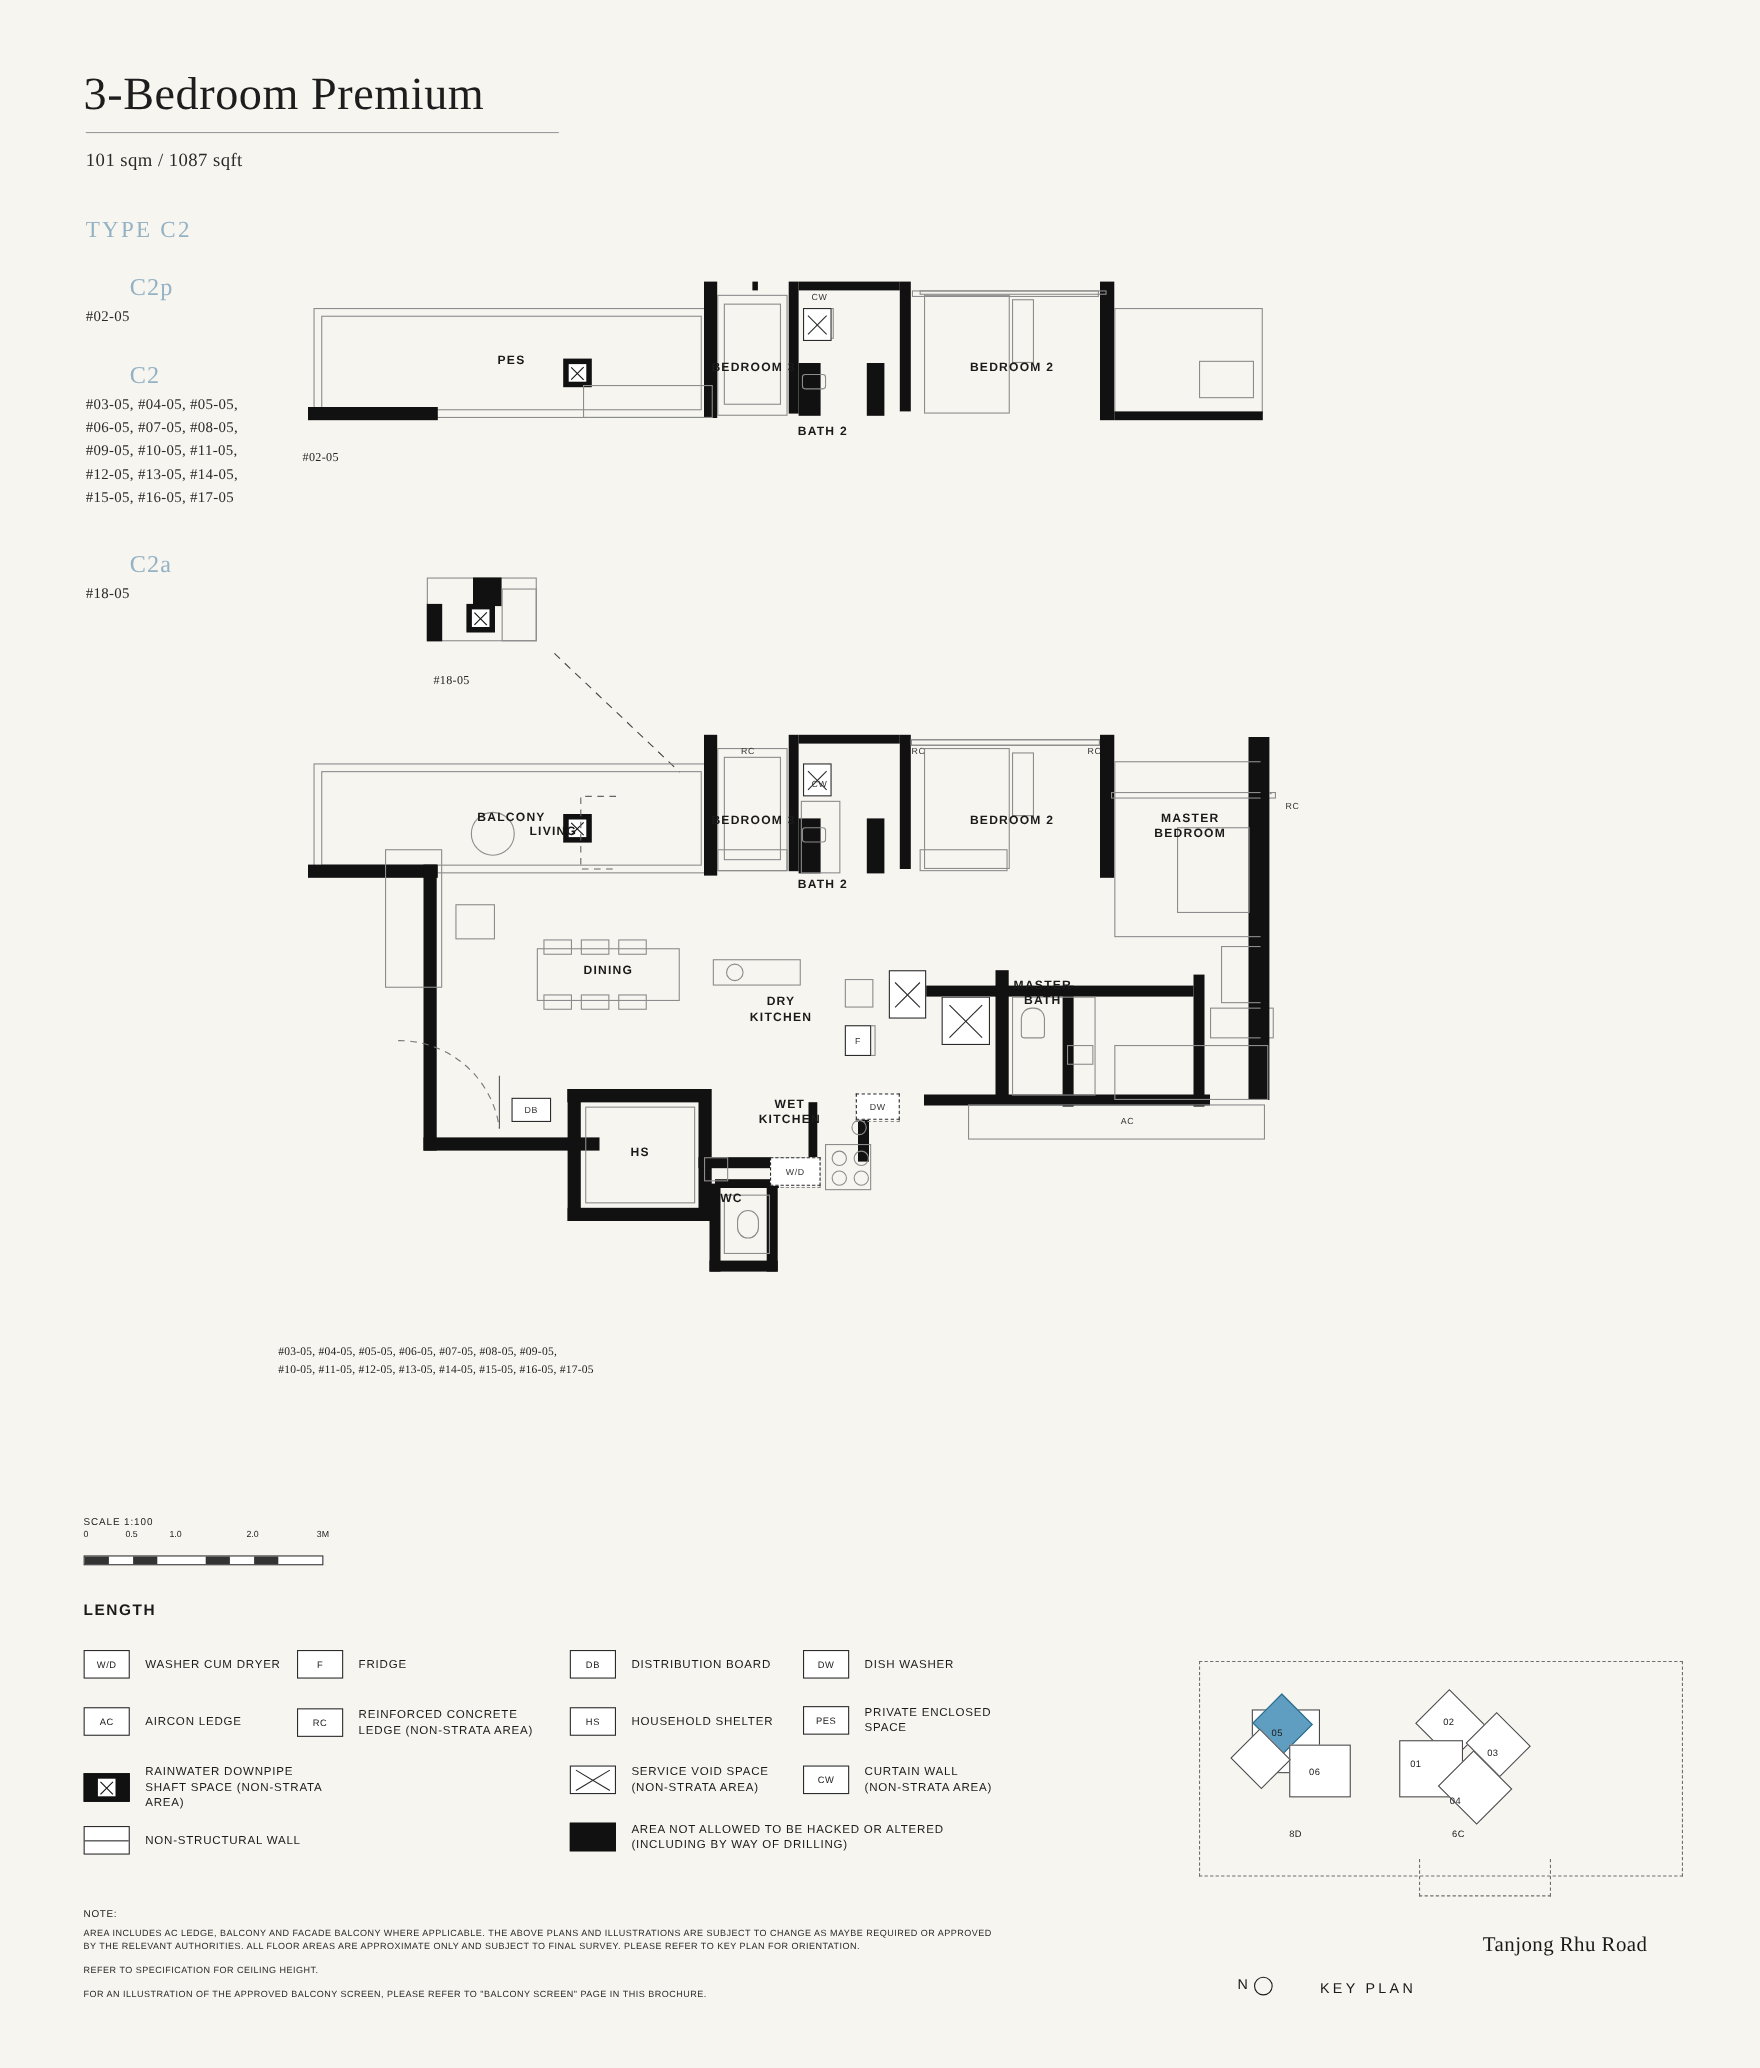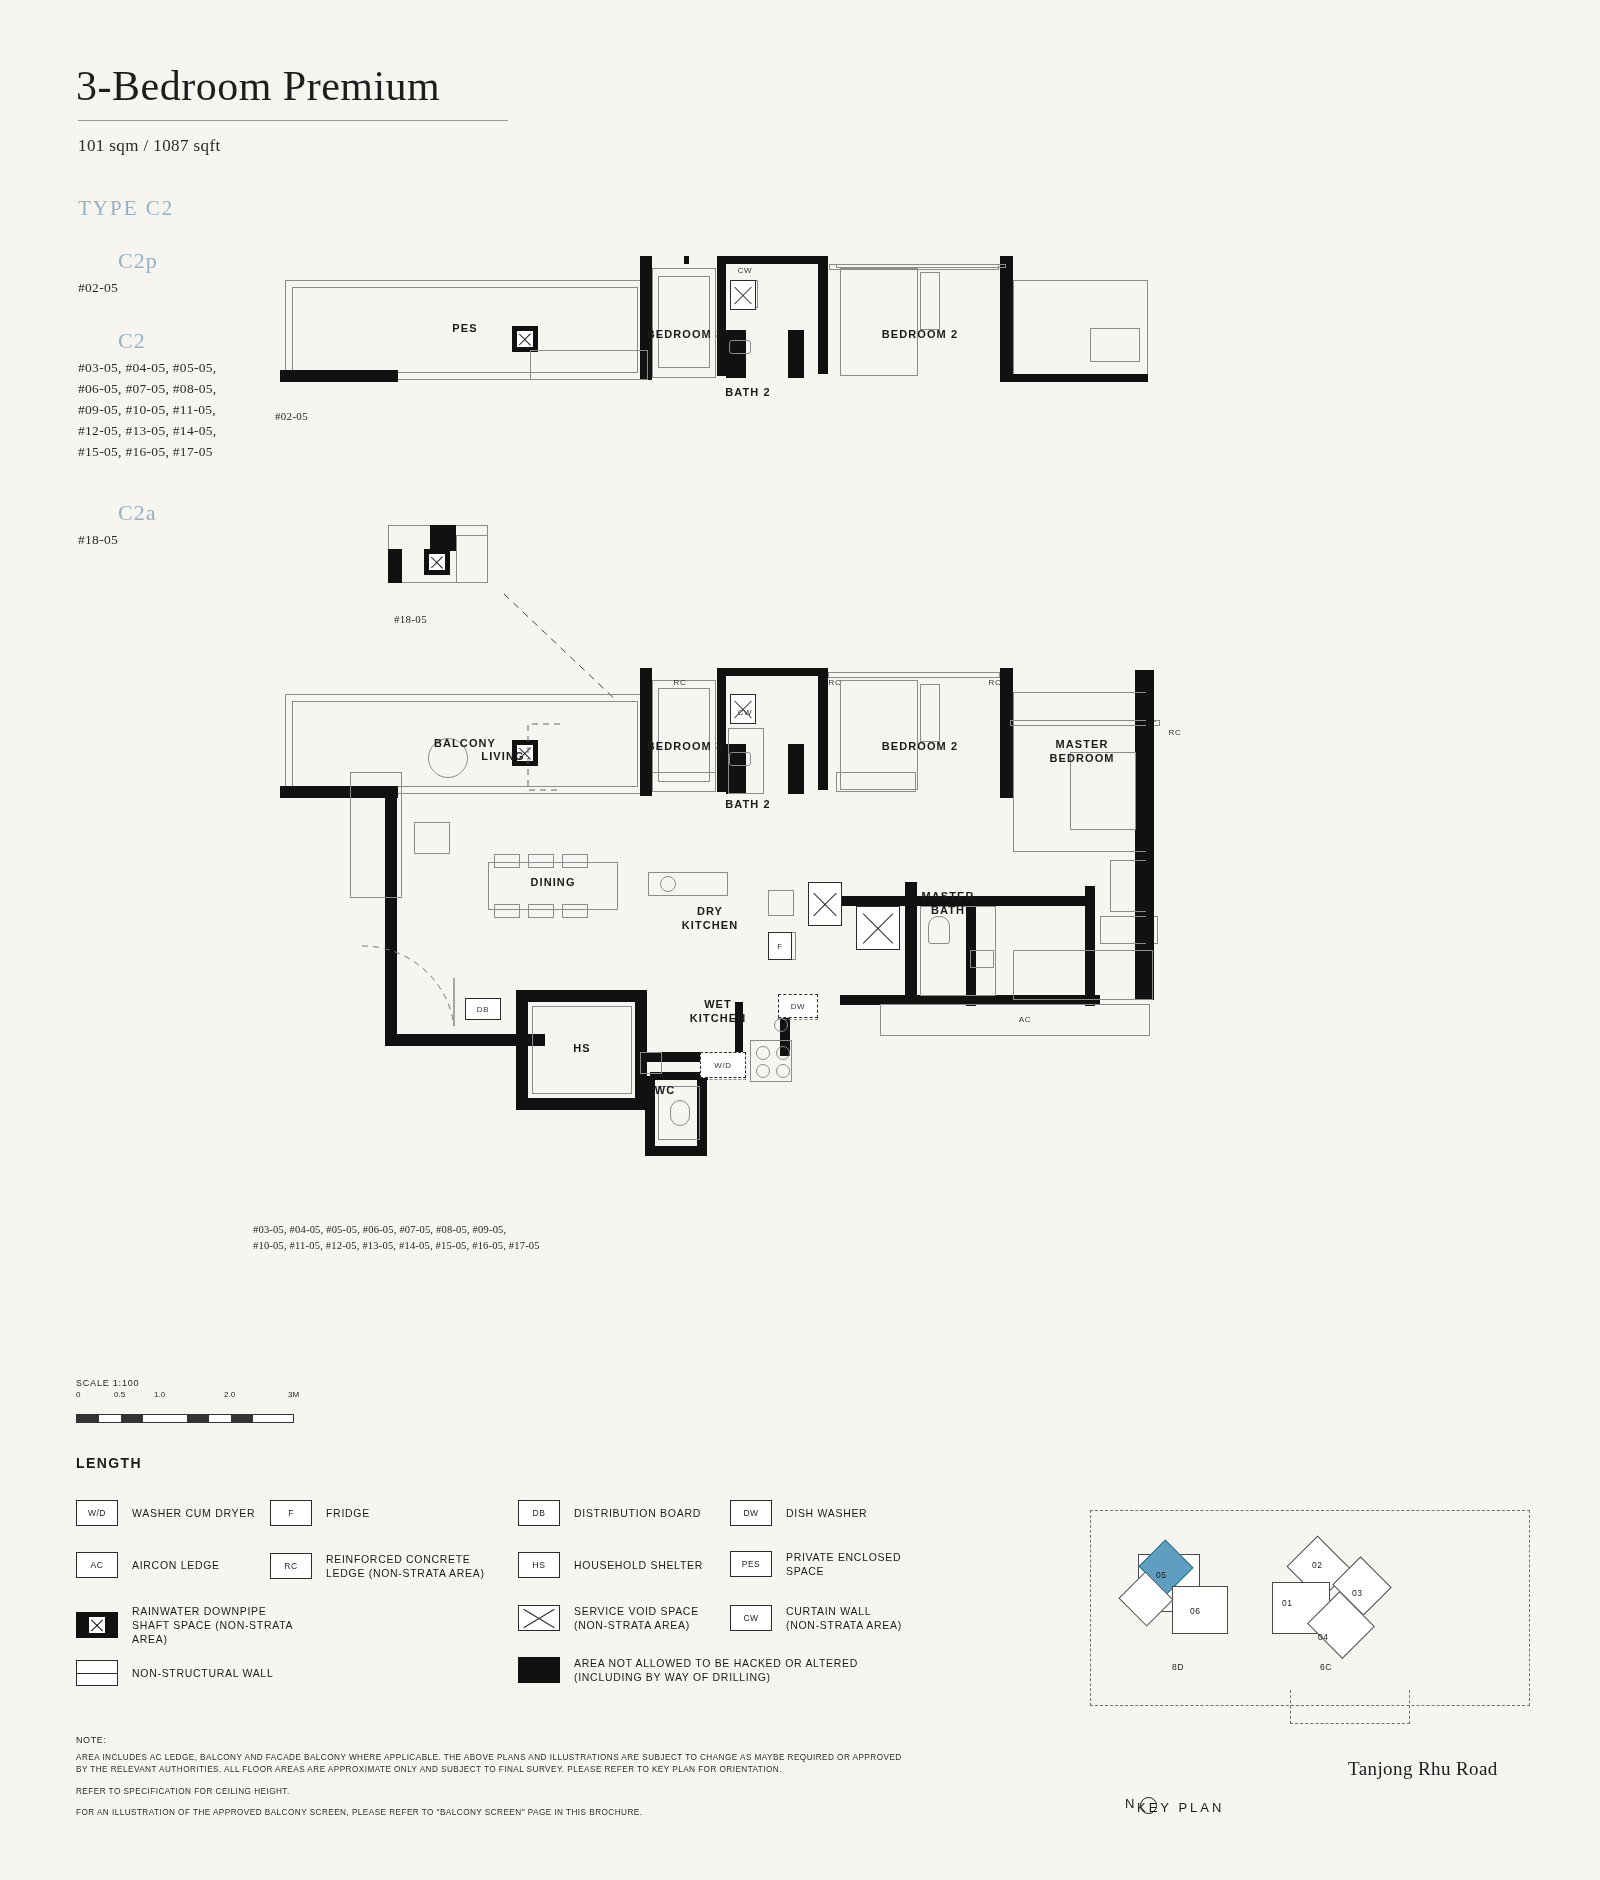--- a/index.html
+++ b/index.html
@@ -129,21 +129,21 @@
   .keyplan{position:absolute;left:1090px;top:1510px;width:440px;height:250px;}
   .kp-dash{position:absolute;border:1px dashed #6f6f6f;box-sizing:border-box;}
   .kp-blk{position:absolute;border:1px solid #4a4a4a;box-sizing:border-box;background:#fff;}
   .kp-hl{position:absolute;border:1px solid #2b6d8c;box-sizing:border-box;background:#5f9ec0;}
   .kp-unit{position:absolute;font-size:8.5px;color:#1a1a1a;letter-spacing:.4px;}
   .kp-road{
     position:absolute;left:1348px;top:1758px;
     font-family:"Liberation Serif", serif;font-size:19px;color:#1a1a1a;letter-spacing:.4px;
   }
   .kp-title{
-    position:absolute;left:1089px;top:1800px;font-size:13px;letter-spacing:3px;color:#1a1a1a;padding-left:48px;
+    position:absolute;left:1152px;top:1800px;font-size:13px;letter-spacing:3px;color:#1a1a1a;padding-left:48px;
   }
   .kp-north{
     position:absolute;left:1125px;top:1796px;font-size:13px;letter-spacing:.5px;color:#1a1a1a;
   }
   .kp-northc{position:absolute;left:1140px;top:1797px;width:15px;height:15px;border:1px solid #1a1a1a;border-radius:50%;}
 </style>
 </head>
 <body>
 
 <div class="page">

